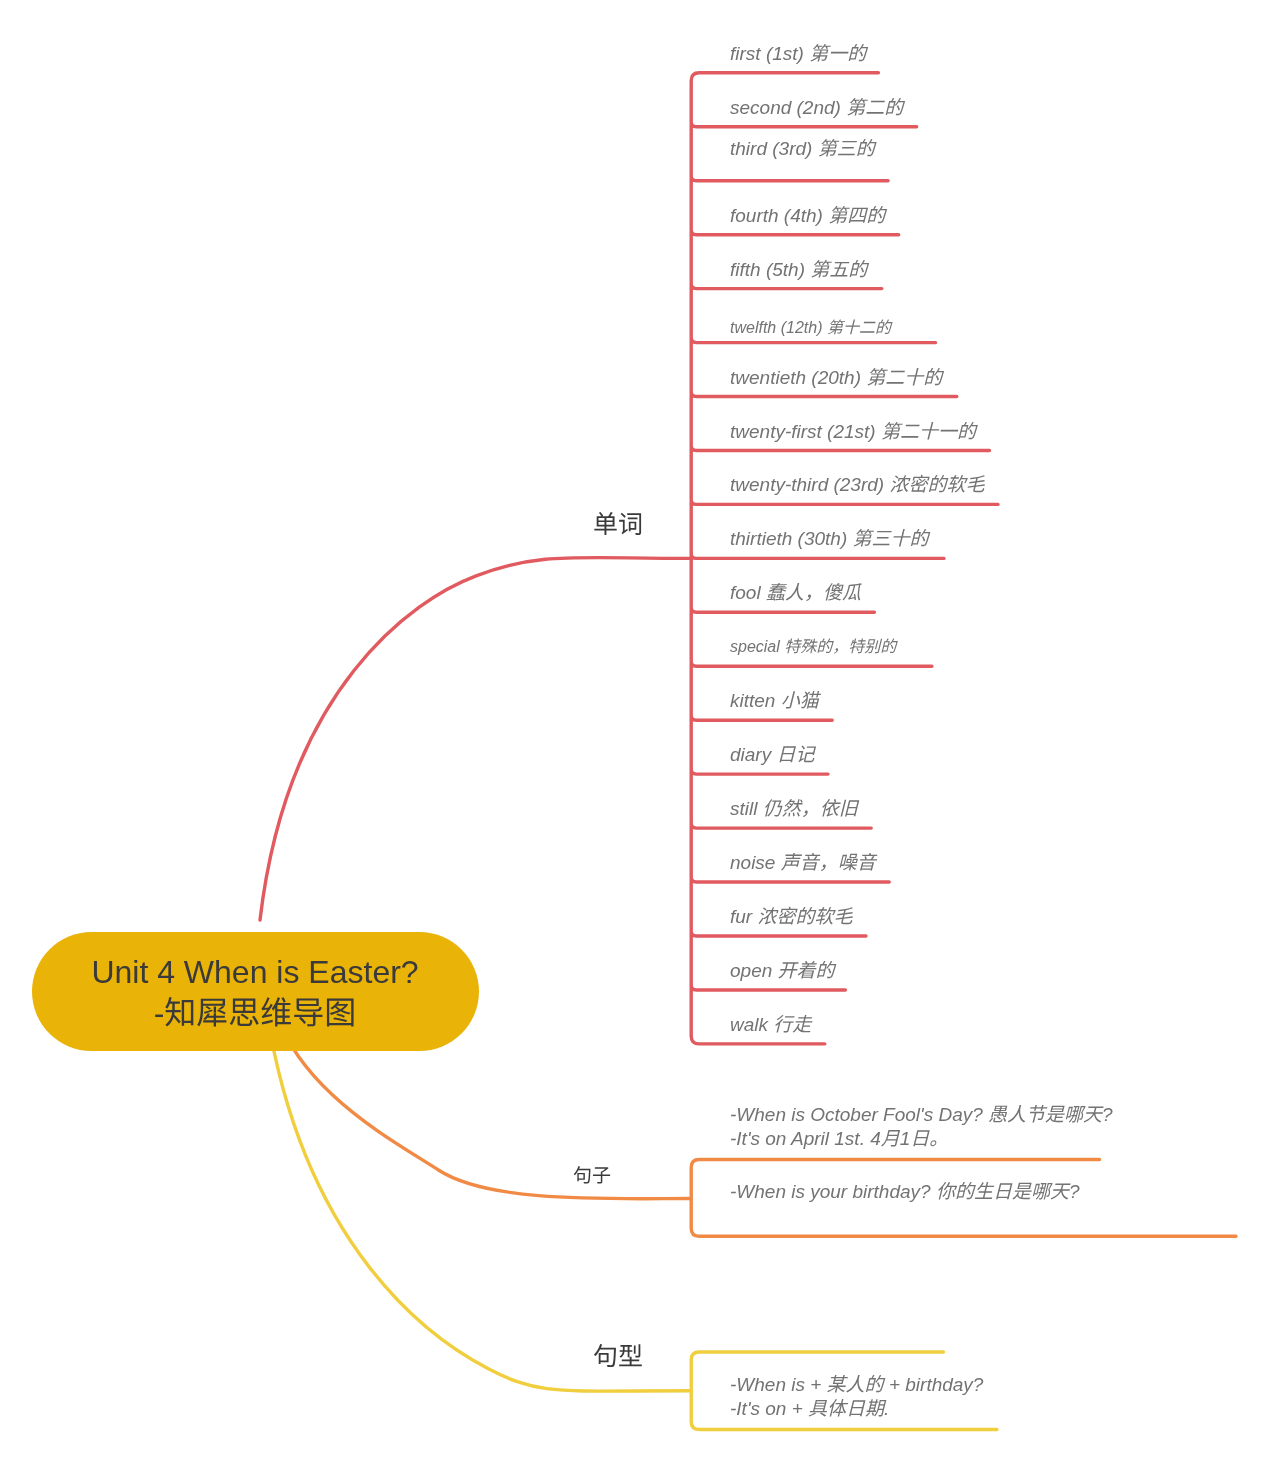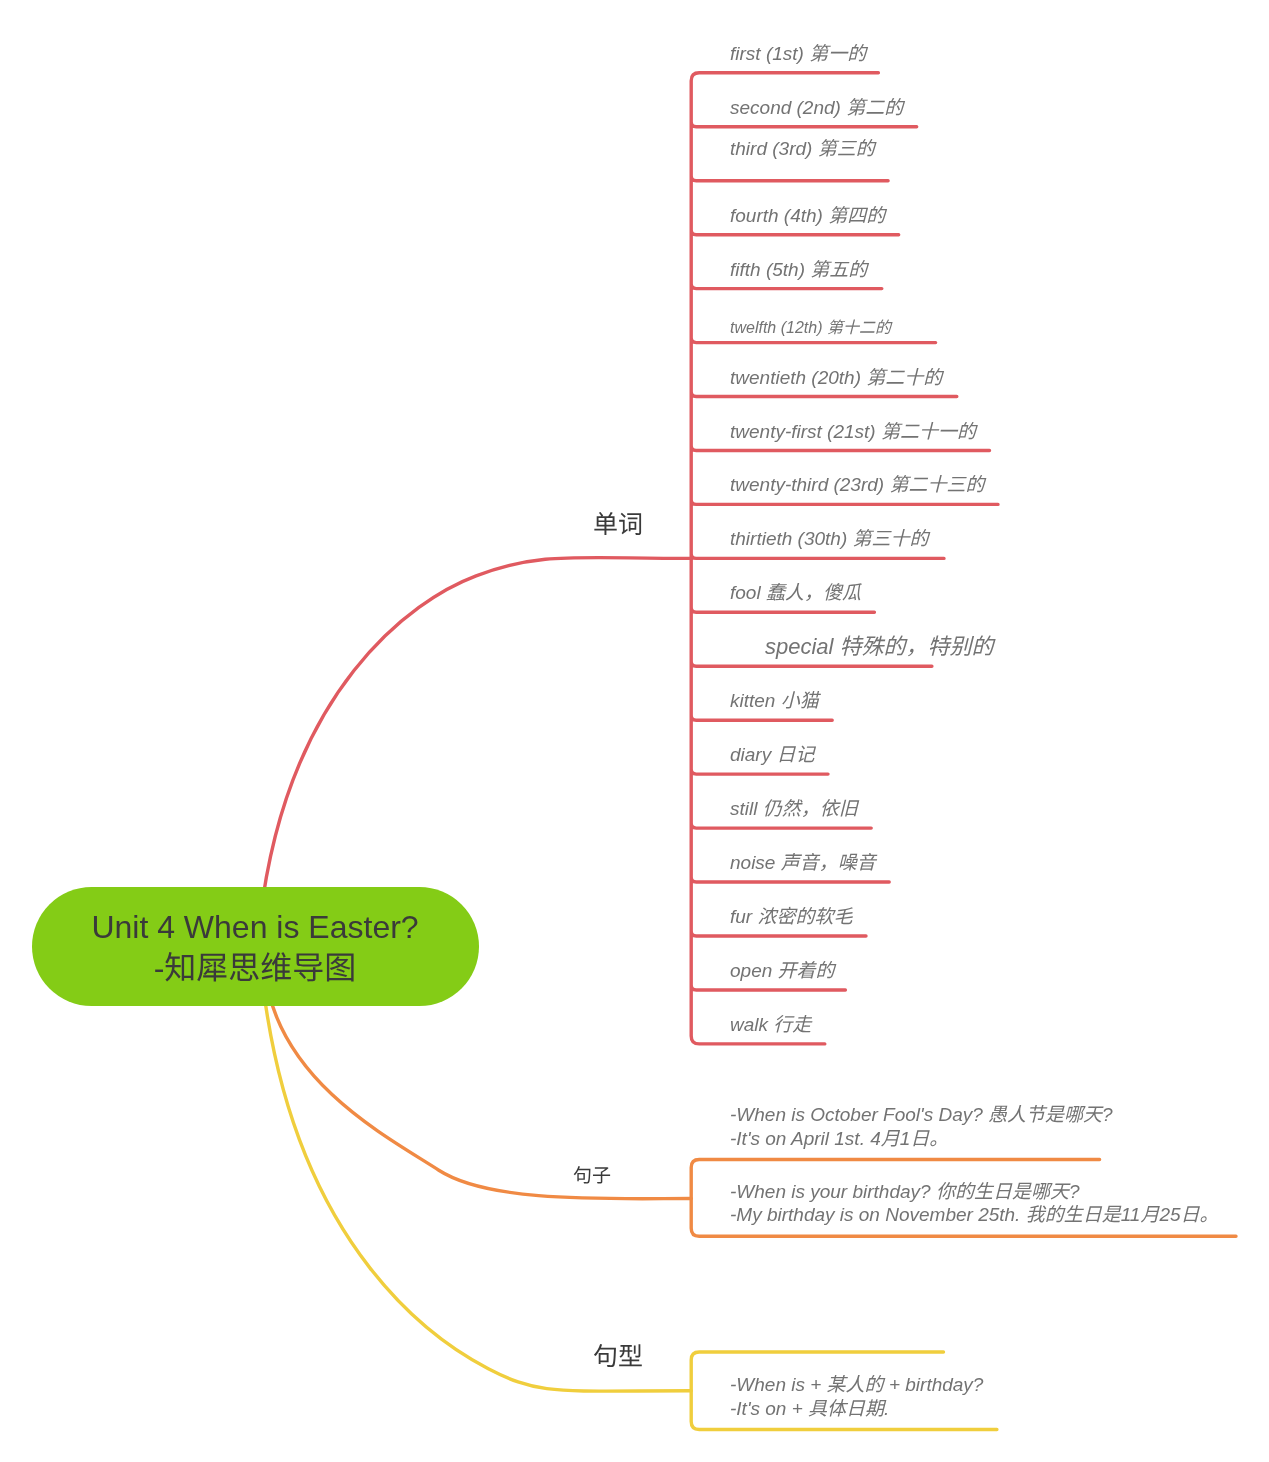--- a/index.html
+++ b/index.html
@@ -22,47 +22,47 @@
 
   <svg id="links" viewBox="0 0 1269 1462" aria-hidden="true">
     <path class="connector" fill="none" stroke-linecap="round" stroke="#E05A60" stroke-width="3.4" d="M260,920 C287.1,689.3 411.5,600 476.1,575.8 C540.8,551.6 572.2,558.35 691.2,558.35"></path>
     <path class="spine" fill="none" stroke-linecap="round" stroke="#E05A60" stroke-width="3.4" d="M691.2,80.8 L691.2,1035.9 M691.2,80.8 Q691.2,72.8 699.2,72.8 L878.4,72.8 M691.2,121.8 Q691.2,126.8 696.2,126.8 L916.7,126.8 M691.2,175.7 Q691.2,180.7 696.2,180.7 L888.1,180.7 M691.2,229.7 Q691.2,234.7 696.2,234.7 L898.7,234.7 M691.2,283.6 Q691.2,288.6 696.2,288.6 L881.8,288.6 M691.2,337.6 Q691.2,342.6 696.2,342.6 L935.6,342.6 M691.2,391.5 Q691.2,396.5 696.2,396.5 L956.8,396.5 M691.2,445.5 Q691.2,450.5 696.2,450.5 L989.5,450.5 M691.2,499.4 Q691.2,504.4 696.2,504.4 L998,504.4 M691.2,553.4 Q691.2,558.4 696.2,558.4 L944,558.4 M691.2,607.3 Q691.2,612.3 696.2,612.3 L874.4,612.3 M691.2,661.2 Q691.2,666.2 696.2,666.2 L931.9,666.2 M691.2,715.2 Q691.2,720.2 696.2,720.2 L832.2,720.2 M691.2,769.1 Q691.2,774.1 696.2,774.1 L828,774.1 M691.2,823.1 Q691.2,828.1 696.2,828.1 L871.2,828.1 M691.2,877 Q691.2,882 696.2,882 L889.2,882 M691.2,931 Q691.2,936 696.2,936 L866,936 M691.2,985 Q691.2,990 696.2,990 L845.4,990 M691.2,1035.9 Q691.2,1043.9 699.2,1043.9 L824.8,1043.9"></path>
     <path class="connector" fill="none" stroke-linecap="round" stroke="#F08A44" stroke-width="3.4" d="M268,990 C290.4,1086.7 387.3,1137.1 438.8,1170.2 C490.3,1203.3 609,1198.5 691.2,1198.5"></path>
     <path class="spine" fill="none" stroke-linecap="round" stroke="#F08A44" stroke-width="3.4" d="M691.2,1167.5 L691.2,1228.3 M691.2,1167.5 Q691.2,1159.5 699.2,1159.5 L1099.6,1159.5 M691.2,1228.3 Q691.2,1236.3 699.2,1236.3 L1236,1236.3"></path>
     <path class="connector" fill="none" stroke-linecap="round" stroke="#F0CE3D" stroke-width="3.4" d="M264.5,997 C299.8,1251.4 436.1,1341.6 488.3,1368.7 C540.5,1395.7 555.4,1390.8 691.2,1390.8"></path>
     <path class="spine" fill="none" stroke-linecap="round" stroke="#F0CE3D" stroke-width="3.4" d="M691.2,1360 L691.2,1421.5 M691.2,1360 Q691.2,1352 699.2,1352 L943.5,1352 M691.2,1421.5 Q691.2,1429.5 699.2,1429.5 L996.9,1429.5"></path>
   </svg>
 
-  <div id="center-node" style="left: 31.5px; top: 887px; width: 447px; height: 118.5px; background: #84cc16; border-radius: 60px;">
+  <div id="center-node" style="left: 31.5px; top: 932px; width: 447px; height: 118.5px; background: #eab308; border-radius: 60px;">
     <div>
       <div class="ct" style="font-size: 32px;">Unit 4 When is Easter?</div>
       <div class="ct" style="font-size: 32px;">-知犀思维导图</div>
     </div>
   </div>
 
   <div class="blabel" style="left: 593px; top: 509px; font-size: 25px;">单词</div>
   <div class="blabel" style="left: 573px; top: 1149px; font-size: 19px; margin-top: 12px;">句子</div>
   <div class="blabel" style="left: 593px; top: 1342px; font-size: 25px; font-family: Liberation Serif, serif;">句型</div>
 
   <div class="leaf" style="font-size: 19px; left: 730px; top: 40.8px;"><div>first (1st) 第一的</div></div>
   <div class="leaf" style="font-size: 19px; left: 730px; top: 94.8px;"><div>second (2nd) 第二的</div></div>
   <div class="leaf" style="font-size: 19px; left: 730px; top: 136px; text-align: right;"><div>third (3rd) 第三的</div></div>
   <div class="leaf" style="font-size: 19px; left: 730px; top: 202.7px;"><div>fourth (4th) 第四的</div></div>
   <div class="leaf" style="font-size: 19px; left: 730px; top: 256.6px;"><div>fifth (5th) 第五的</div></div>
   <div class="leaf" style="font-size: 16px; left: 730px; top: 315px;"><div>twelfth (12th) 第十二的</div></div>
   <div class="leaf" style="font-size: 19px; left: 730px; top: 364.5px;"><div>twentieth (20th) 第二十的</div></div>
   <div class="leaf" style="font-size: 19px; left: 730px; top: 418.5px;"><div>twenty-first (21st) 第二十一的</div></div>
-  <div class="leaf" style="font-size: 19px; left: 730px; top: 472.4px;"><div>twenty-third (23rd) 第二十三的</div></div>
+  <div class="leaf" style="font-size: 19px; left: 730px; top: 472.4px;"><div>twenty-third (23rd) 浓密的软毛</div></div>
   <div class="leaf" style="font-size: 19px; left: 730px; top: 526.4px;"><div>thirtieth (30th) 第三十的</div></div>
   <div class="leaf" style="font-size: 19px; left: 730px; top: 580.3px;"><div>fool 蠢人，傻瓜</div></div>
-  <div class="leaf" style="font-size: 22px; left: 730px; top: 634.2px; margin-left: 35px;"><div>special 特殊的，特别的</div></div>
+  <div class="leaf" style="font-size: 16px; left: 730px; top: 634.2px;"><div>special 特殊的，特别的</div></div>
   <div class="leaf" style="font-size: 19px; left: 730px; top: 688.2px;"><div>kitten 小猫</div></div>
   <div class="leaf" style="font-size: 19px; left: 730px; top: 742.1px;"><div>diary 日记</div></div>
   <div class="leaf" style="font-size: 19px; left: 730px; top: 796.1px;"><div>still 仍然，依旧</div></div>
   <div class="leaf" style="font-size: 19px; left: 730px; top: 850px;"><div>noise 声音，噪音</div></div>
   <div class="leaf" style="font-size: 19px; left: 730px; top: 904px;"><div>fur 浓密的软毛</div></div>
   <div class="leaf" style="font-size: 19px; left: 730px; top: 958px;"><div>open 开着的</div></div>
   <div class="leaf" style="font-size: 19px; left: 730px; top: 1011.9px;"><div>walk 行走</div></div>
   <div class="leaf multi" style="font-size: 19px; left: 730px; top: 1103px;"><div>-When is October Fool's Day? 愚人节是哪天?</div><div>-It's on April 1st. 4月1日。</div></div>
-  <div class="leaf multi" style="font-size: 19px; left: 730px; top: 1179.8px;"><div>-When is your birthday? 你的生日是哪天?</div><div>-My birthday is on November 25th. 我的生日是11月25日。</div></div>
+  <div class="leaf multi" style="font-size: 19px; left: 730px; top: 1179.8px;"><div>-When is your birthday? 你的生日是哪天?</div></div>
   <div class="leaf multi" style="font-size: 19px; left: 730px; top: 1373px;"><div>-When is + 某人的 + birthday?</div><div>-It's on + 具体日期.</div></div>
 
 </div>
 
 </body></html>

